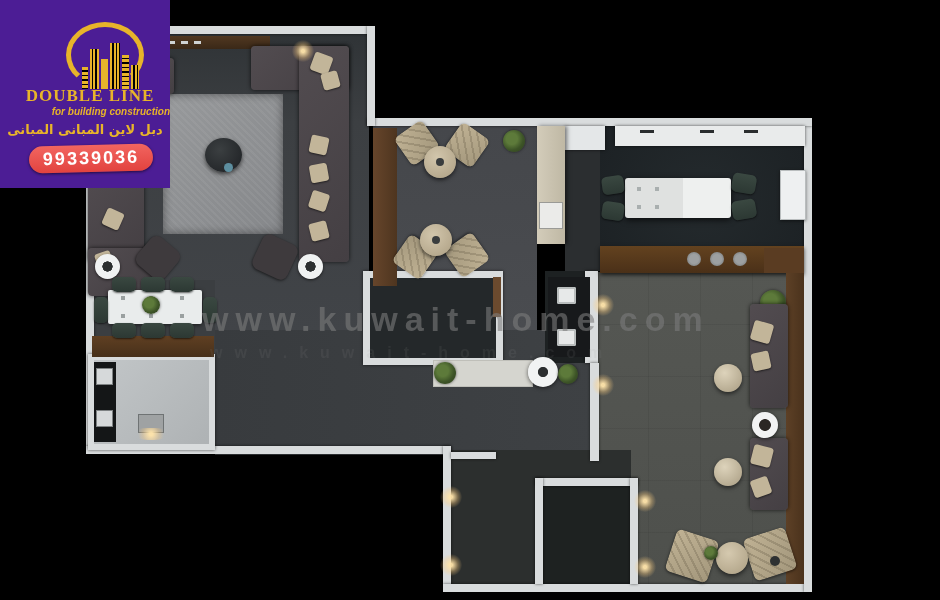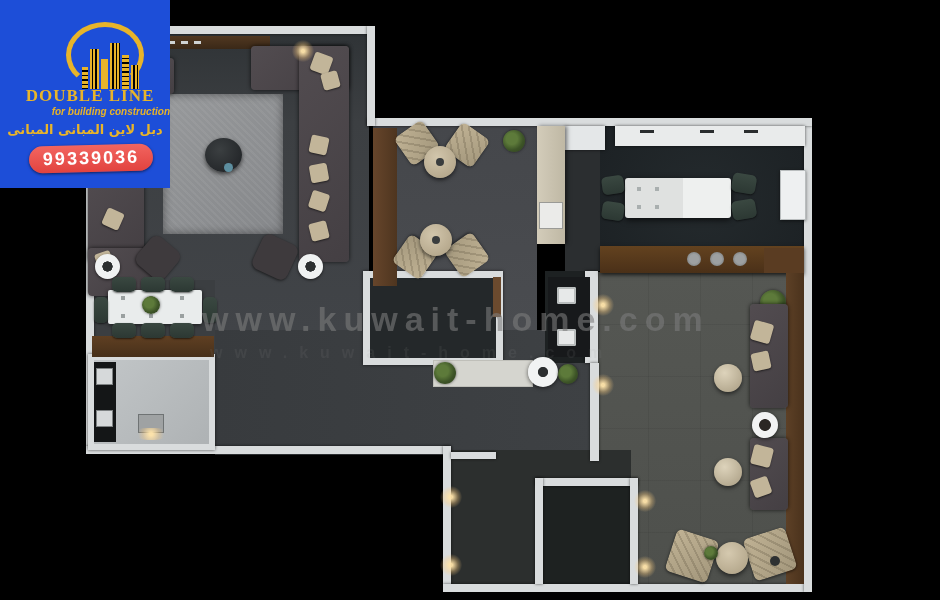--- a/index.html
+++ b/index.html
@@ -16,21 +16,21 @@
   .pill{position:absolute;background:#c2b599;border-radius:3px;box-shadow:0 1px 2px rgba(0,0,0,.55);z-index:3;}
   .sofa{background:linear-gradient(135deg,#524c50,#443f43);border-radius:4px;box-shadow:0 0 4px rgba(0,0,0,.7);}
   .greenchair{background:linear-gradient(180deg,#3a4841,#2c3833);border-radius:5px;box-shadow:0 1px 2px rgba(0,0,0,.6);}
   .beigechair{background:linear-gradient(135deg,#c0b294,#a3977c);border-radius:6px;box-shadow:0 1px 3px rgba(0,0,0,.55);
               background-image:repeating-linear-gradient(45deg,rgba(90,80,60,.25) 0 2px,transparent 2px 7px),linear-gradient(135deg,#c0b294,#a3977c);}
   .plant{background:radial-gradient(circle at 40% 40%,#5d7a3a 0 30%,#3d5427 60%,#2c3d1c 100%);border-radius:50%;box-shadow:0 0 3px rgba(0,0,0,.6);}
   #watermark{position:absolute;z-index:5;color:#7d7d7d;opacity:.58;font-weight:bold;
              font-size:34px;letter-spacing:7px;white-space:nowrap;}
   #watermark2{position:absolute;z-index:5;color:#9a9a9a;opacity:.10;font-weight:bold;
              font-size:16px;letter-spacing:12px;white-space:nowrap;}
-  #logo{position:absolute;left:0;top:0;width:170px;height:188px;background:#1d4ed8;z-index:6;}
+  #logo{position:absolute;left:0;top:0;width:170px;height:188px;background:#4c1d95;z-index:6;}
   .gold{color:#e8b42a;}
   .bar{position:absolute;bottom:3px;}
   .bar-h{background:repeating-linear-gradient(to bottom,#e8b42a 0 3px,#000 3px 4.5px);}
   .bar-v{background:repeating-linear-gradient(to right,#e8b42a 0 2px,#000 2px 3.5px);}
   .bar-s{background:#e8b42a;}
   #badge{position:absolute;left:29px;top:145px;width:124px;height:27px;border-radius:14px;
          background:linear-gradient(180deg,#f26560,#e2433f);transform:rotate(-1.5deg);
          color:#fff;font-weight:bold;font-size:18px;letter-spacing:2px;text-align:center;line-height:27px;z-index:7;
          box-shadow:0 1px 3px rgba(0,0,0,.6);}
 </style>

